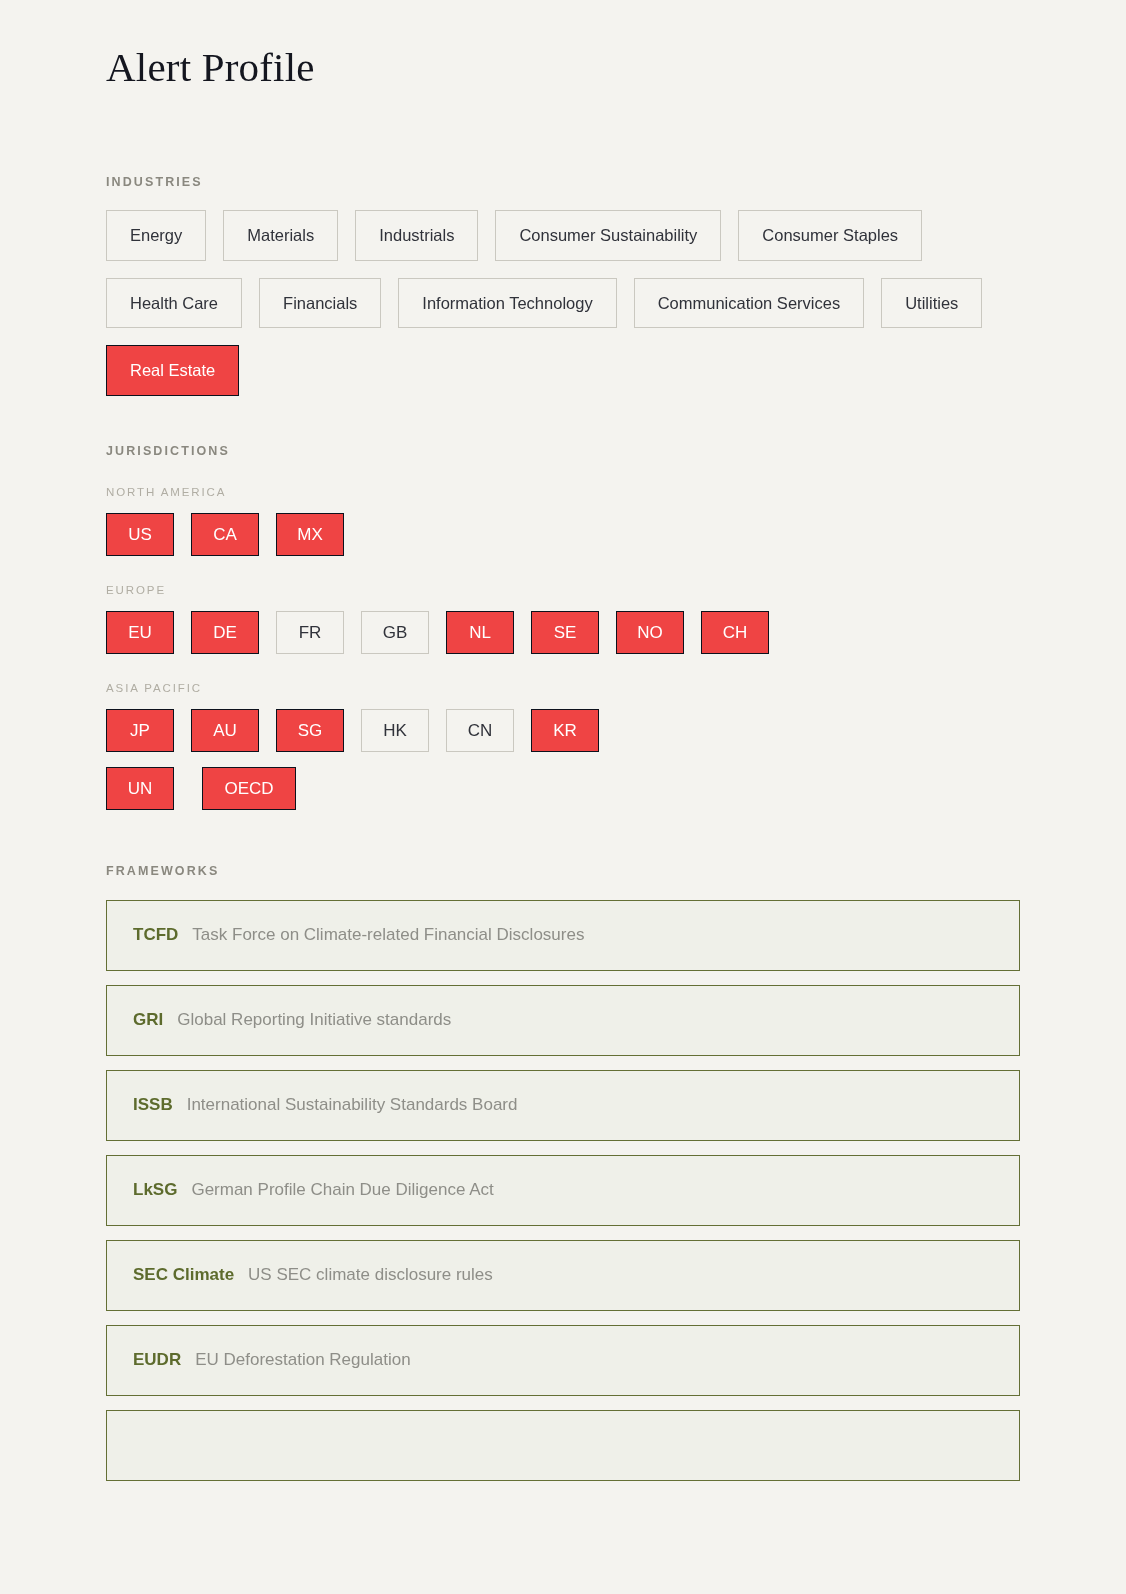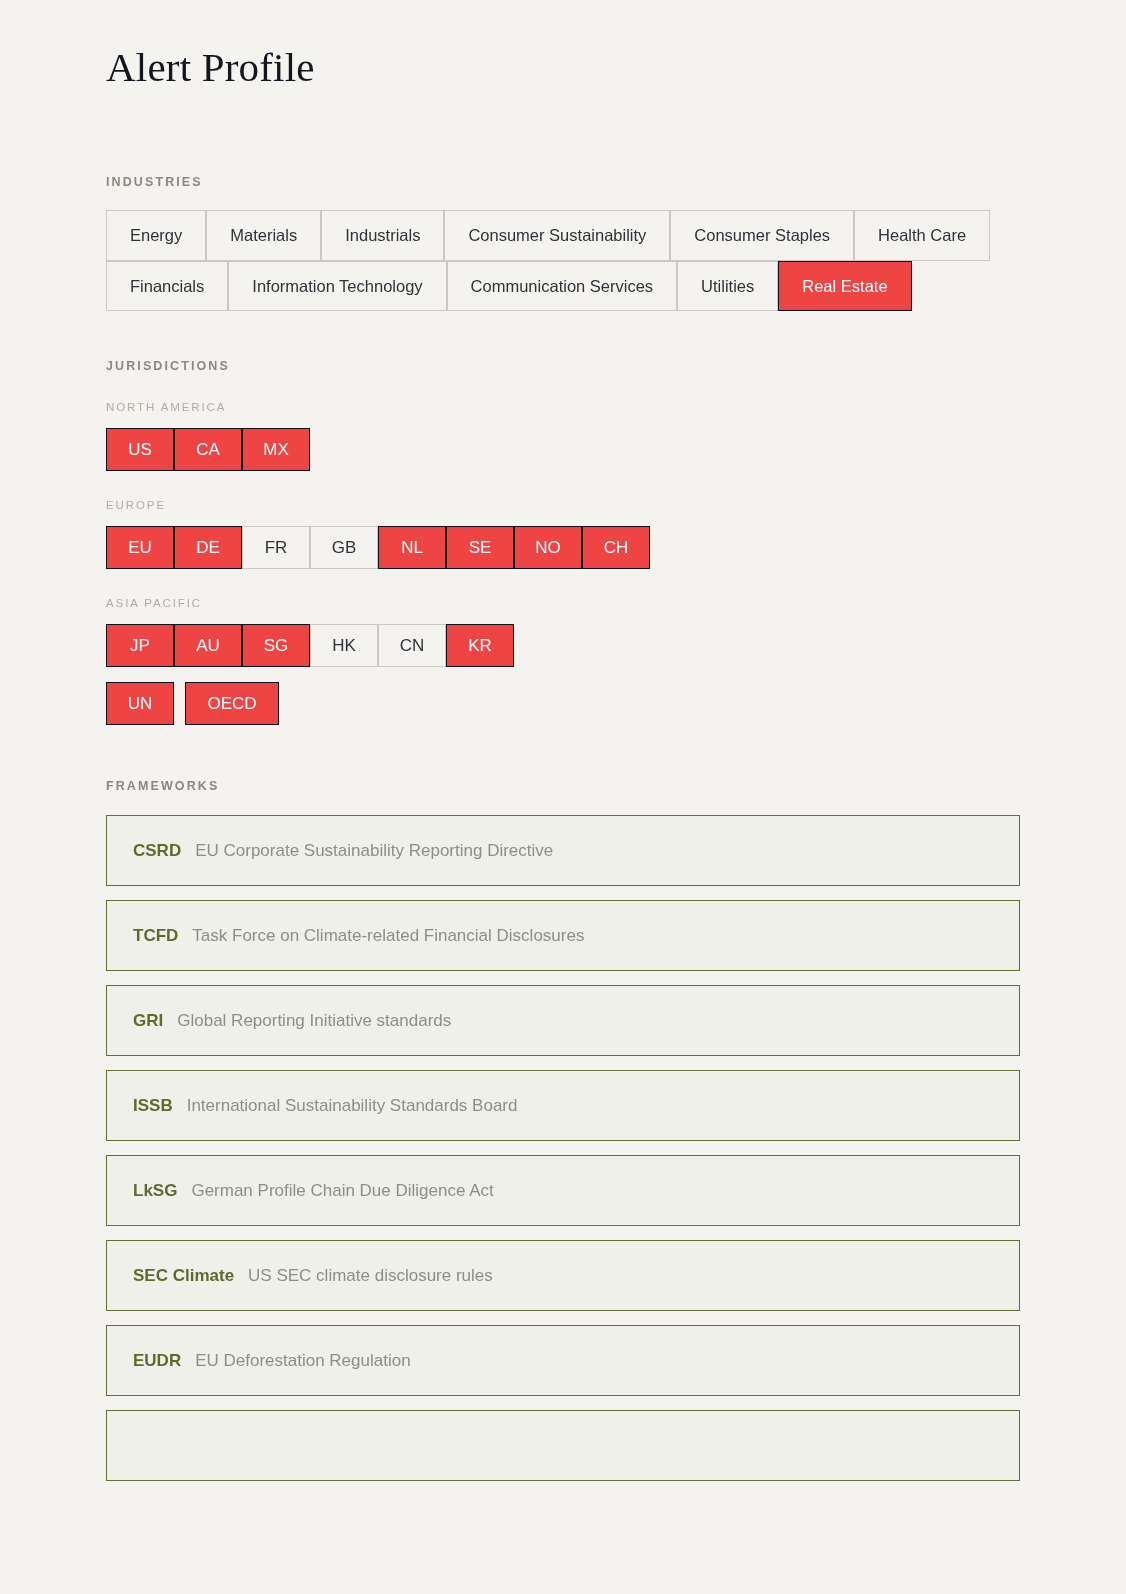--- a/index.html
+++ b/index.html
@@ -52,20 +52,21 @@
     text-transform: uppercase;
     margin: 0;
     padding-top: 28px;
     font-weight: 400;
   }
 
   
   .chip-row {
     display: flex;
     flex-wrap: wrap;
+    gap: 17px;
     padding-top: 21px;
   }
   .chip-row.tight { padding-top: 15px; }
 
   .chip {
     border: 1px solid #cac8c0;
     background: #f4f3ef;
     color: #30323a;
     font-size: 16.5px;
     line-height: 1;
@@ -173,24 +174,20 @@
       </div>
       <div class="chip-row tight">
         <div class="chip code selected">UN</div>
         <div class="chip code wide selected">OECD</div>
       </div>
     </div>
 
   <div class="section-label frameworks">FRAMEWORKS</div>
   <div class="framework-list" id="frameworks-list">
       <div class="framework-card">
-        <span class="fw-code">CSRD</span>
-        <span class="fw-desc">EU Corporate Sustainability Reporting Directive</span>
-      </div>
-      <div class="framework-card">
         <span class="fw-code">TCFD</span>
         <span class="fw-desc">Task Force on Climate-related Financial Disclosures</span>
       </div>
       <div class="framework-card">
         <span class="fw-code">GRI</span>
         <span class="fw-desc">Global Reporting Initiative standards</span>
       </div>
       <div class="framework-card">
         <span class="fw-code">ISSB</span>
         <span class="fw-desc">International Sustainability Standards Board</span>

